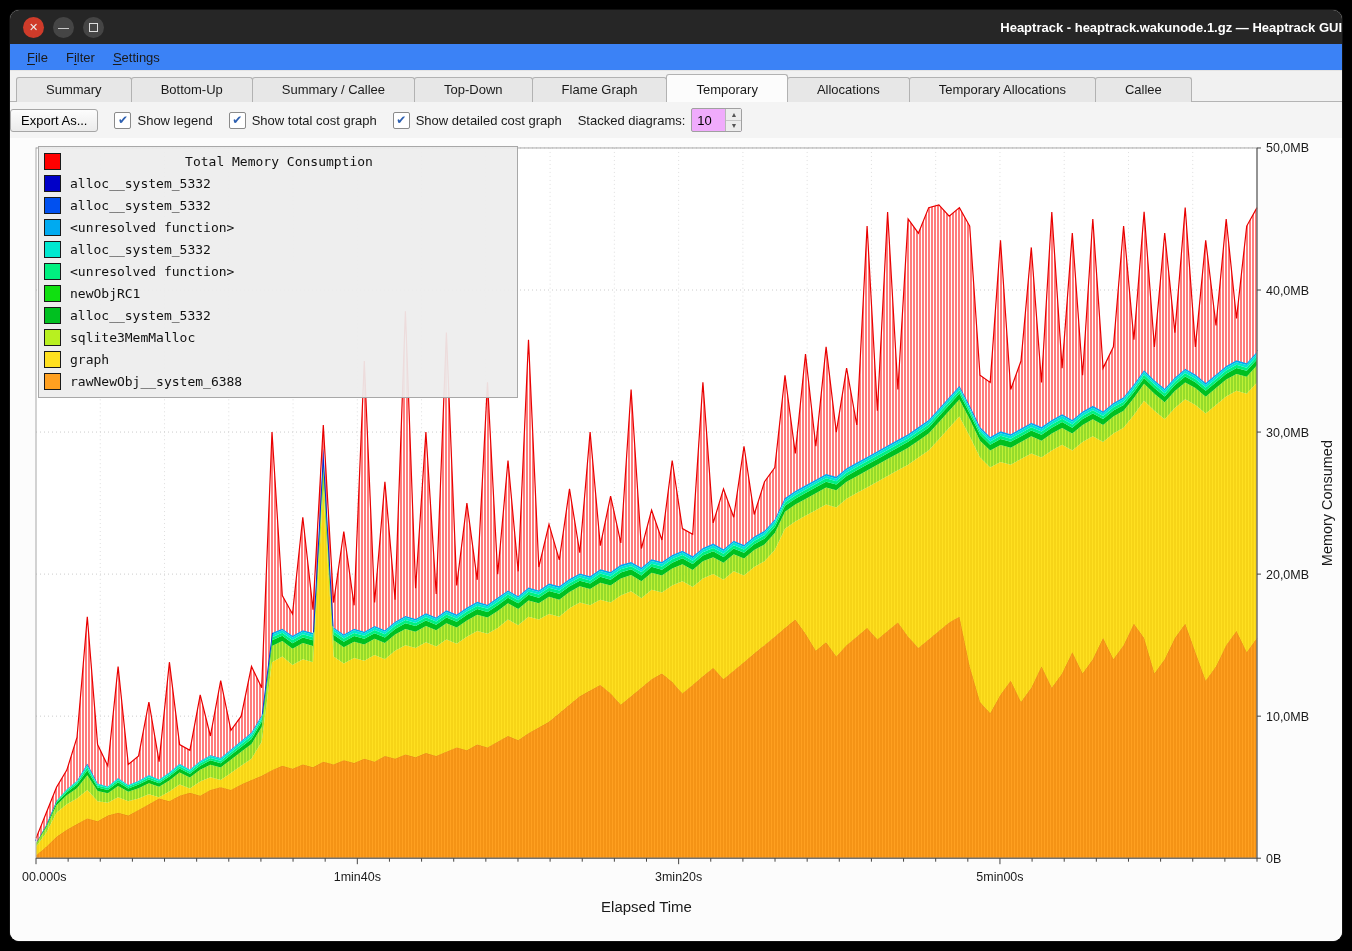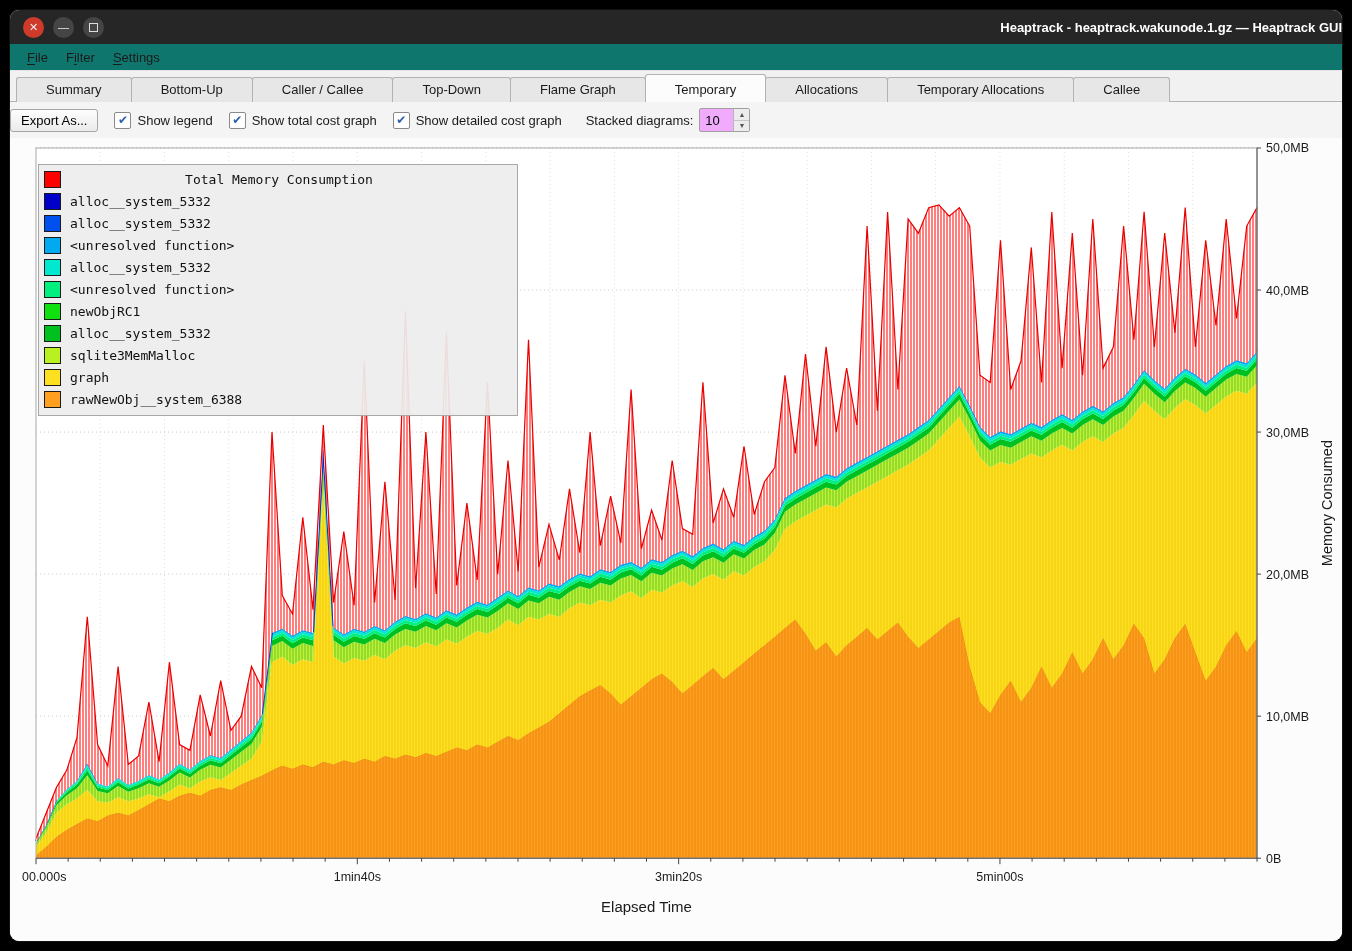--- a/index.html
+++ b/index.html
@@ -8,21 +8,21 @@
     overflow:hidden;background:#f4f4f4;display:flex;flex-direction:column;box-shadow:0 0 0 1px #111;}
   
   .titlebar{height:34px;min-height:34px;background:#262626;display:flex;align-items:center;position:relative;}
   .winbtns{display:flex;gap:9px;margin-left:13px;z-index:2;}
   .winbtn{width:21px;height:21px;border-radius:50%;display:flex;align-items:center;justify-content:center;
     font-size:11px;color:#eee;cursor:default;background:#454545;}
   .winbtn.close{background:#cf3b2a;}
   .winbtn .sq{width:7px;height:7px;border:1px solid #ddd;}
   .wintitle{position:absolute;left:0;right:0;text-align:right;color:#fff;font-size:13px;font-weight:bold;}
   
-  .menubar{height:26px;min-height:26px;background:#0f766e;border-bottom:1px solid #e4e4e4;
+  .menubar{height:26px;min-height:26px;background:#3b82f6;border-bottom:1px solid #e4e4e4;
     display:flex;align-items:center;padding-left:8px;font-size:13px;color:#1a1a1a;}
   .menu-item{padding:3px 9px;border-radius:3px;}
   .menu-item u{text-underline-offset:2px;}
   
   .tabbar{height:30px;min-height:30px;background:#f1f1f1;display:flex;align-items:flex-end;
     padding-left:6px;border-bottom:1px solid #b4b4b4;font-size:13px;color:#1a1a1a;}
   .tab{border:1px solid #b2b2b2;border-bottom:none;background:#e7e7e7;padding:4px 29px 5px;
     border-radius:3px 3px 0 0;margin-right:-1px;position:relative;top:1px;white-space:nowrap;}
   .tab.active{background:#fcfcfc;padding-top:7px;z-index:2;}
   
@@ -37,21 +37,21 @@
   .spinwrap input{border:none;outline:none;width:26px;font-size:13px;padding-left:5px;
     font-family:"Liberation Sans",sans-serif;background:transparent;}
   .spinbtns{display:flex;flex-direction:column;border-left:1px solid #b8b8b8;}
   .spinbtns div{flex:1;width:15px;display:flex;align-items:center;justify-content:center;
     font-size:7px;color:#555;background:#ececec;}
   .spinbtns div:first-child{border-bottom:1px solid #c6c6c6;}
   
   .chartarea{flex:1;position:relative;background:#fcfcfc;}
   .chartarea svg{position:absolute;left:0;top:0;width:100%;height:100%;}
   
-  .legend{position:absolute;left:28px;top:26px;width:468px;background:rgba(237,237,237,0.93);
+  .legend{position:absolute;left:28px;top:8px;width:468px;background:rgba(237,237,237,0.93);
     border:1px solid #a8a8a8;padding:3px 5px 5px;font-family:"DejaVu Sans Mono",monospace;
     font-size:13px;color:#111;}
   .lrow{display:flex;align-items:center;height:22px;}
   .swatch{width:15px;height:15px;border:1px solid #1a1a1a;margin-right:9px;flex:none;}
   .ltitle{flex:1;text-align:center;margin-right:24px;}
 </style>
 </head>
 <body>
 
 <div class="frame">
@@ -69,21 +69,21 @@
 
   <div class="menubar">
       <span class="menu-item"><u>F</u>ile</span>
       <span class="menu-item">F<u>i</u>lter</span>
       <span class="menu-item"><u>S</u>ettings</span>
     </div>
 
   <div class="tabbar">
       <span class="tab">Summary</span>
       <span class="tab">Bottom-Up</span>
-      <span class="tab">Caller / Callee</span>
+      <span class="tab">Summary / Callee</span>
       <span class="tab">Top-Down</span>
       <span class="tab">Flame Graph</span>
       <span class="tab active">Temporary</span>
       <span class="tab">Allocations</span>
       <span class="tab">Temporary Allocations</span>
       <span class="tab">Callee</span>
     </div>
 
   <div class="toolbar">
     <button class="btn">Export As...</button>
@@ -94,21 +94,21 @@
         </span>
         <span class="cbrow">
           <span class="cbbox">✔</span>
           <span>Show total cost graph</span>
         </span>
         <span class="cbrow">
           <span class="cbbox">✔</span>
           <span>Show detailed cost graph</span>
         </span>
       </span>
-    <span class="cbrow" style="margin-left:8px;">
+    <span class="cbrow" style="margin-left:0;">
       <span>Stacked diagrams:</span>
       <span class="spinwrap">
         <input value="10" style="">
         <span class="spinbtns">
           <div>▲</div>
           <div>▼</div>
         </span>
       </span>
     </span>
   </div>

